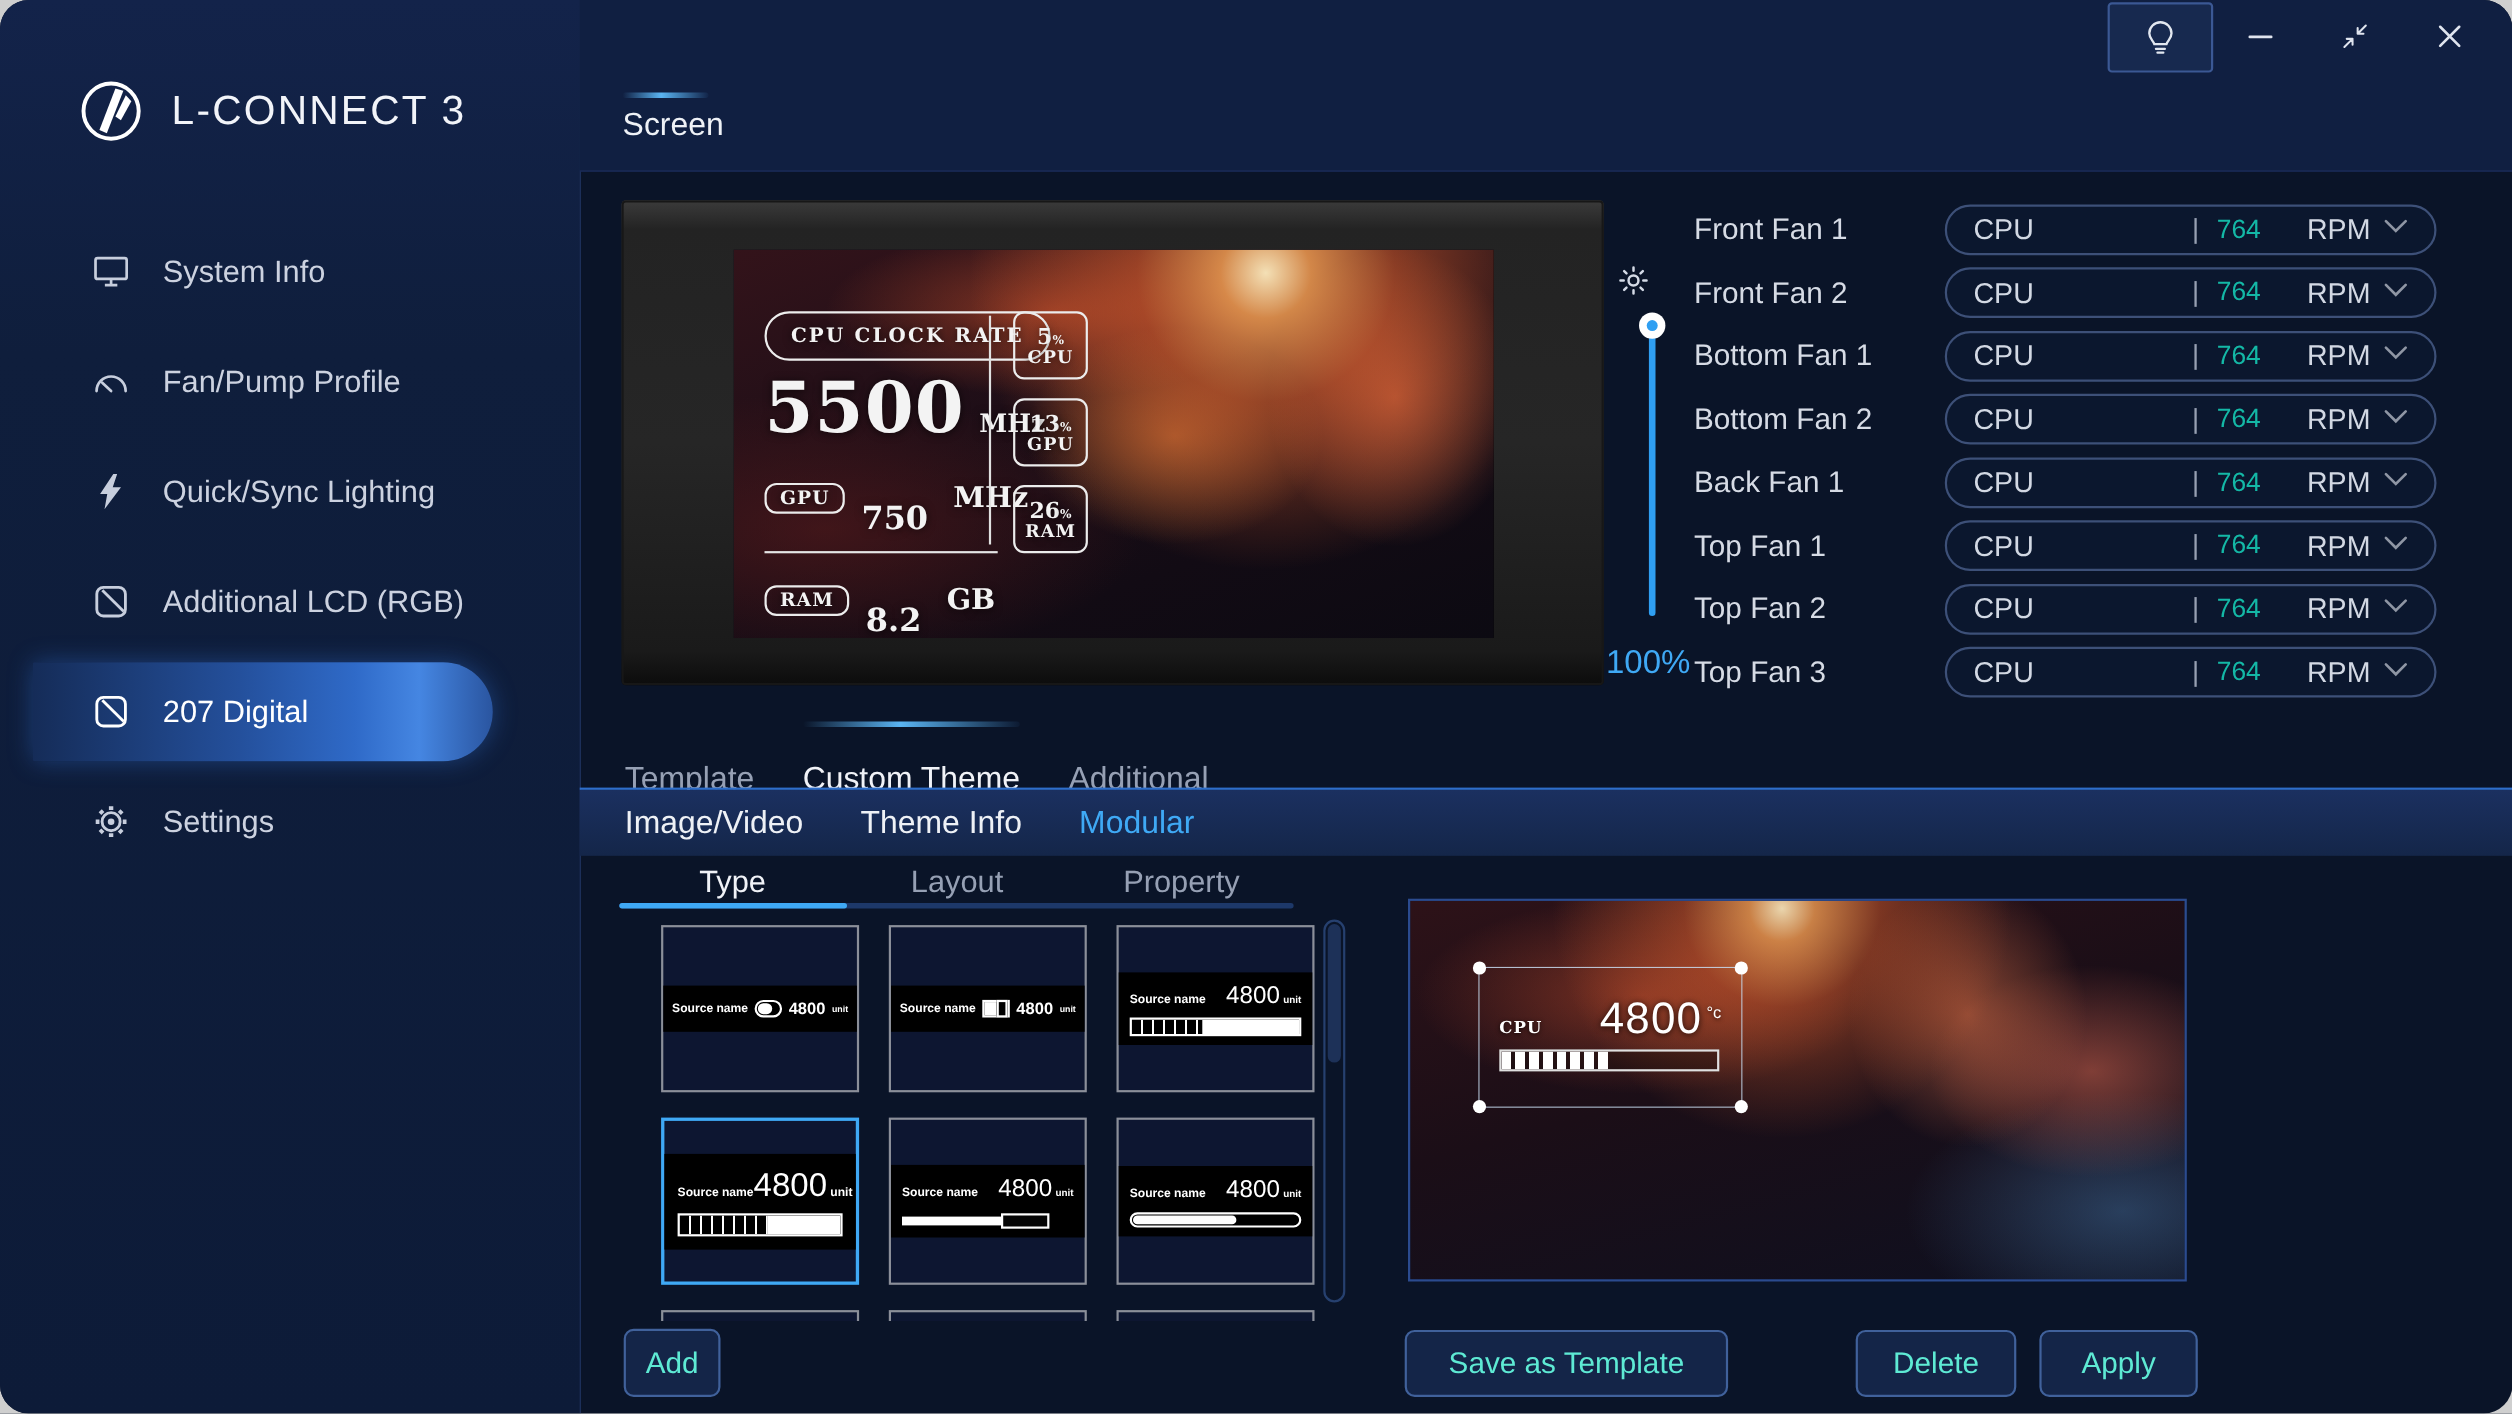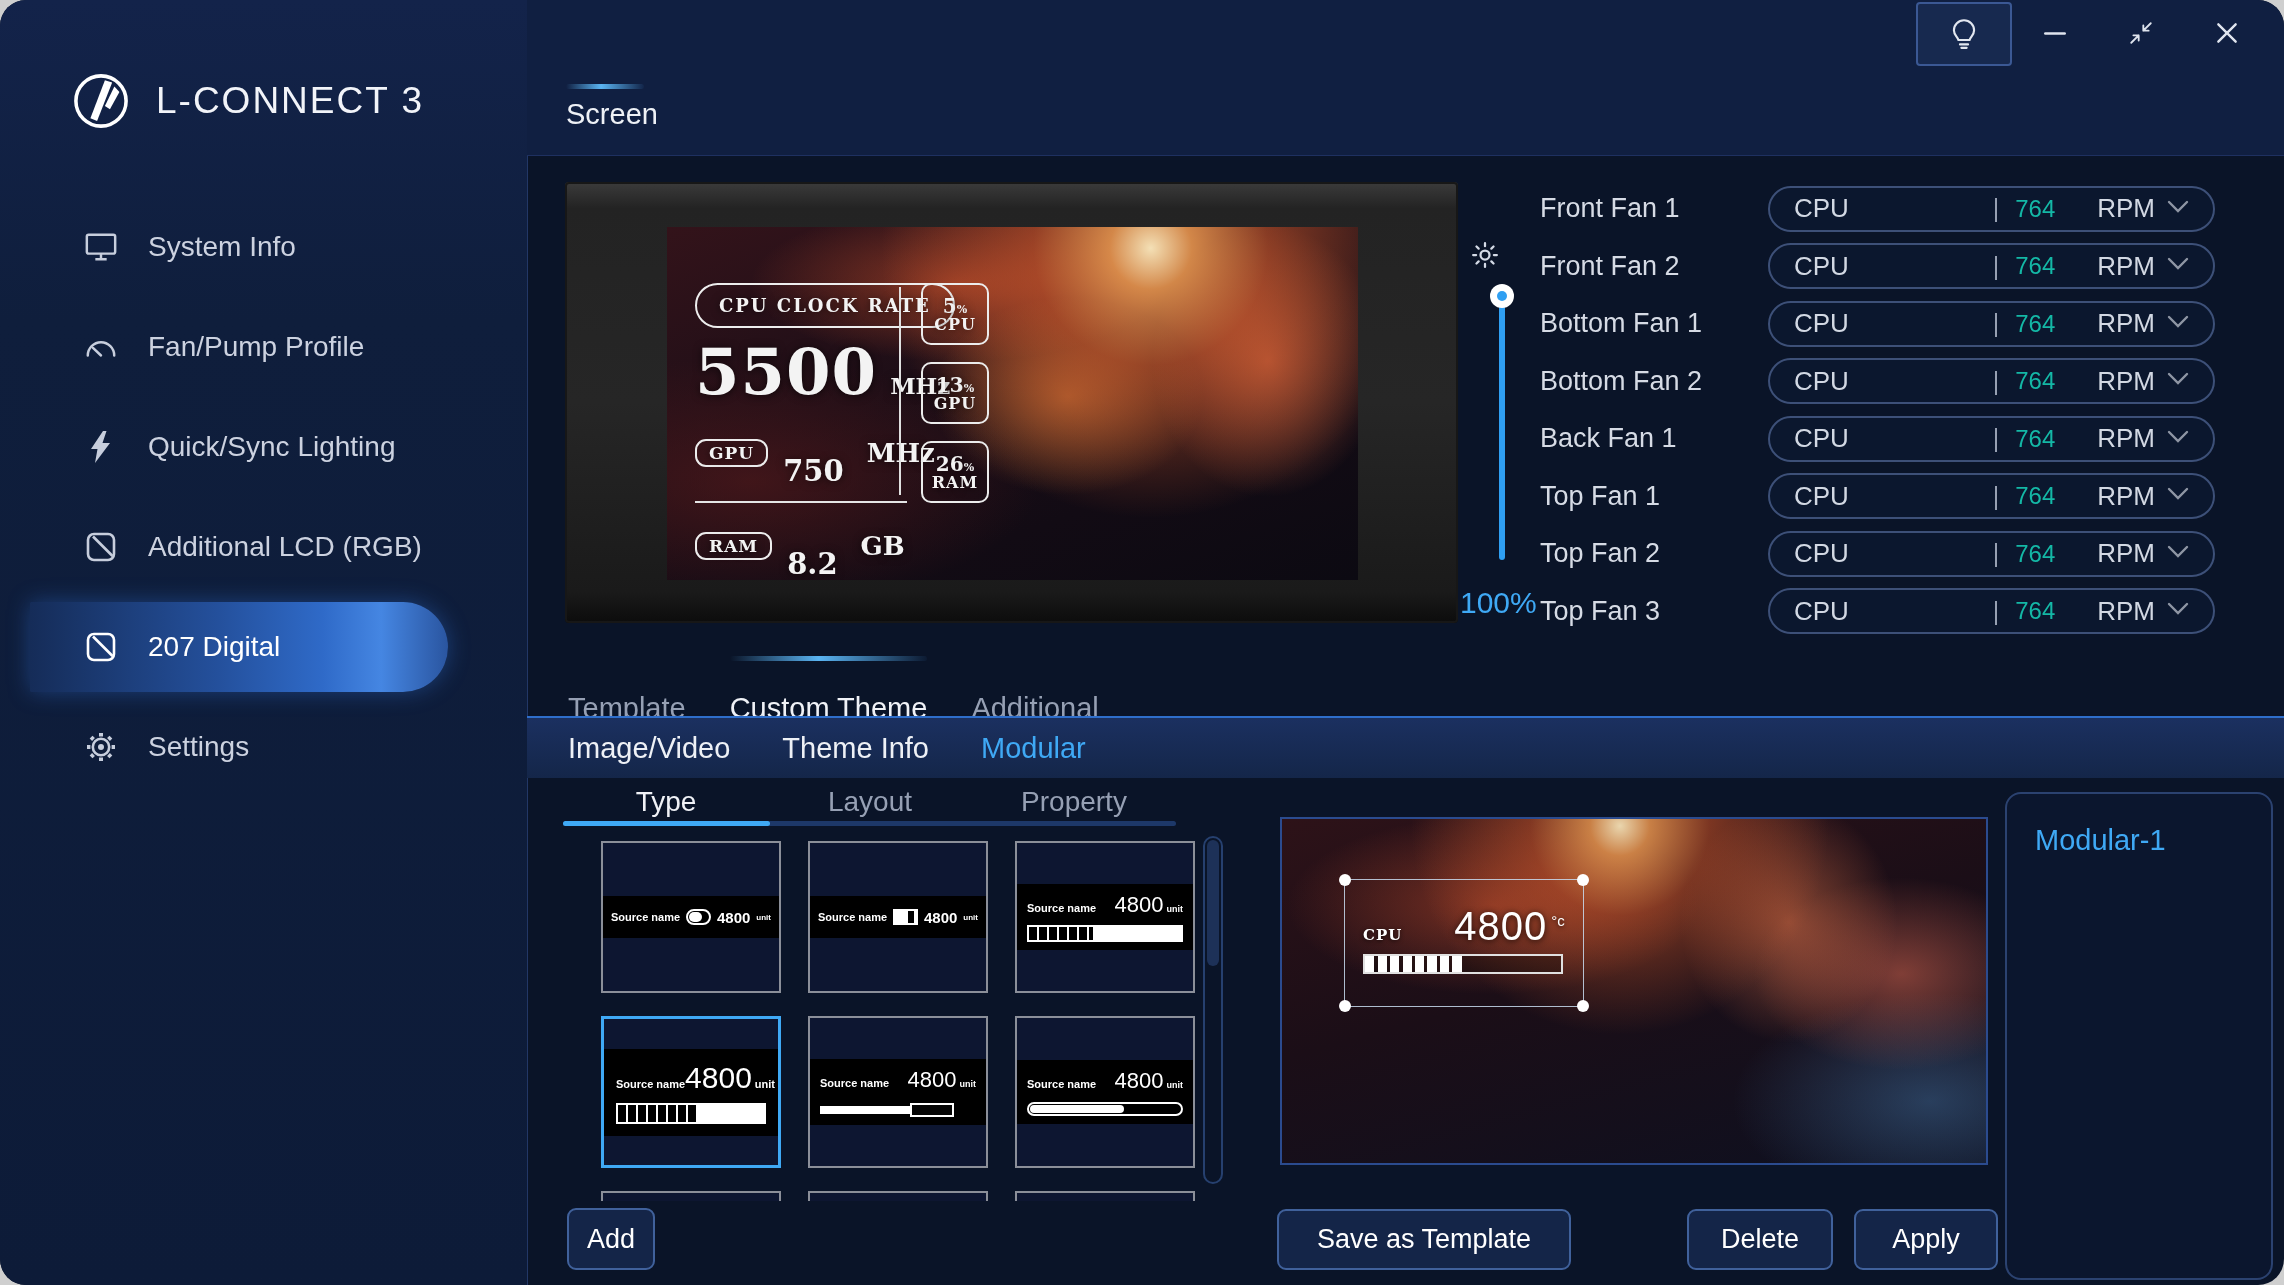--- a/index.html
+++ b/index.html
@@ -171,21 +171,21 @@
   .pw-unit{font-size:15px;margin-left:4px;position:relative;top:-14px;text-shadow:0 1px 4px rgba(0,0,0,.8);}
   .pbar{margin-top:5px;width:200px;height:20px;border:2px solid #e0e0e0;background:rgba(8,8,8,.35);box-sizing:border-box;overflow:hidden;}
   .pbar .seg{width:50%;height:100%;background:repeating-linear-gradient(90deg,#fff 0 9px,rgba(0,0,0,0) 9px 12.5px);}
 
   
   .modular{position:absolute;left:2005px;top:792px;width:268px;height:488px;border:2px solid #2b4270;border-radius:16px;
     background:rgba(13,25,54,.45);box-sizing:border-box;}
   .modular-title{position:absolute;left:28px;top:30px;font-size:29px;color:#3fa9f5;cursor:pointer;}
 
   
-  .btn{position:absolute;background:#142548;border:2px solid #40619b;border-radius:9px;color:#ffffff;font-size:27px;
+  .btn{position:absolute;background:#142548;border:2px solid #40619b;border-radius:9px;color:#5eead4;font-size:27px;
     display:flex;align-items:center;justify-content:center;cursor:pointer;box-sizing:border-box;font-family:"Liberation Sans",sans-serif;}
   .btn-add{left:567px;top:1208px;width:88px;height:62px;}
   .btn-save{left:1277px;top:1209px;width:294px;height:61px;}
   .btn-delete{left:1687px;top:1209px;width:146px;height:61px;}
   .btn-apply{left:1854px;top:1209px;width:144px;height:61px;}
 </style>
 </head>
 <body>
 
 <div class="window">
@@ -559,22 +559,19 @@
           <span class="pw-val">4800</span>
           <span class="pw-unit">°c</span>
         </div>
         <div class="pbar">
             <div class="seg"></div>
           </div>
       </div>
     </div>
   </div>
 
-  <div class="modular">
-    <div class="modular-title">Modular-1</div>
-  </div>
 
   <div class="btn btn-add">Add</div>
   <div class="btn btn-save">Save as Template</div>
   <div class="btn btn-delete">Delete</div>
   <div class="btn btn-apply">Apply</div>
 
 </div>
 
 </body></html>

